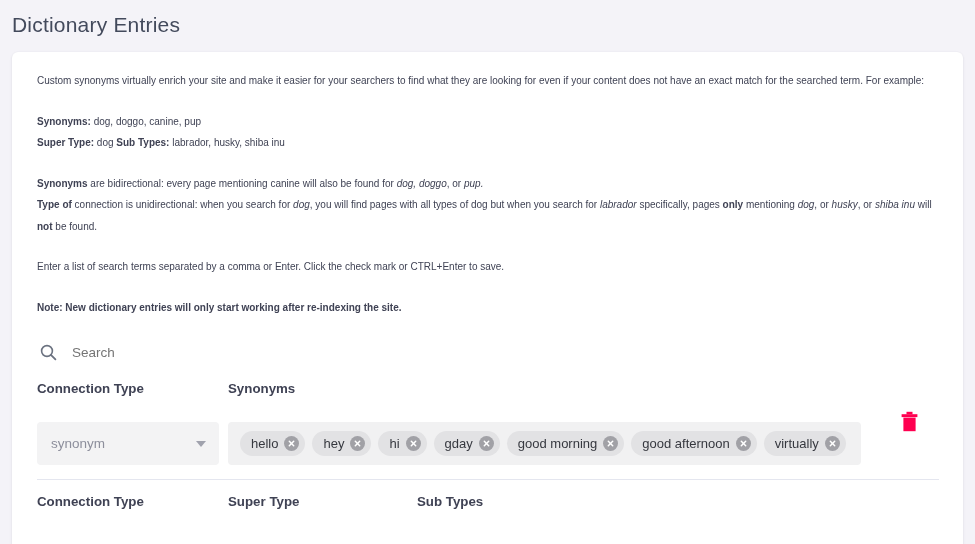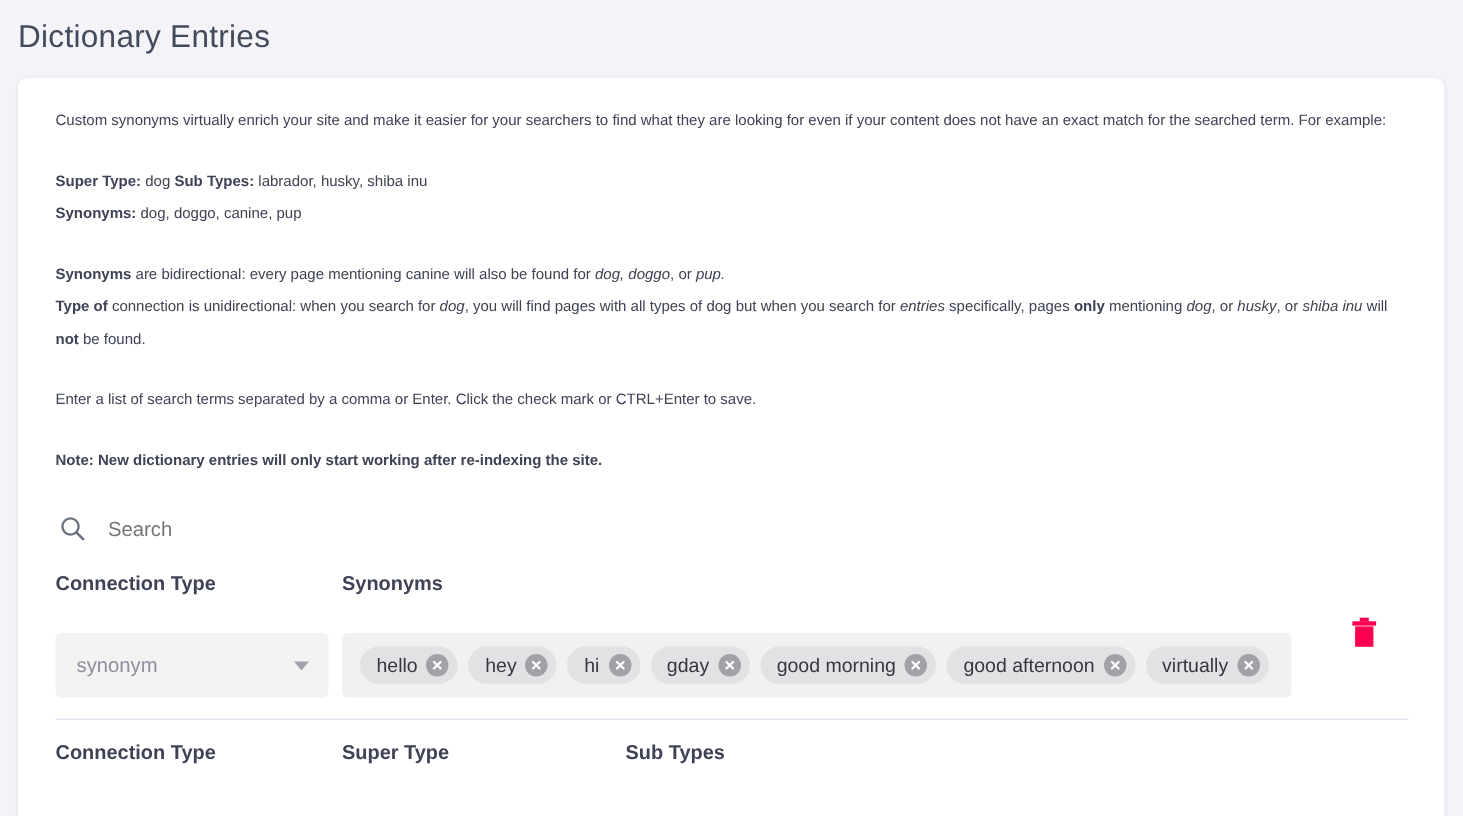--- a/index.html
+++ b/index.html
@@ -155,35 +155,35 @@
   <h1 class="page-title">Dictionary Entries</h1>
 
   <div class="card">
 
     <p class="body-text para">Custom synonyms virtually enrich your site and make it easier for your searchers to find what they are looking for even if your content does not have an exact match for the searched term. For example:</p>
 
     <div class="gap-lg"></div>
 
     <div class="body-text">
       <div>
+        <b>Synonyms:</b><span> dog, doggo, canine, pup</span>
+      </div>
+      <div>
         <b>Super Type:</b><span> dog </span><b>Sub Types:</b><span> labrador, husky, shiba inu</span>
-      </div>
-      <div>
-        <b>Synonyms:</b><span> dog, doggo, canine, pup</span>
       </div>
     </div>
 
     <div class="gap-md"></div>
 
     <div class="body-text">
       <div>
         <b>Synonyms</b><span> are bidirectional: every page mentioning canine will also be found for </span><i>dog, doggo</i><span>, or </span><i>pup.</i>
       </div>
       <div>
-        <b>Type of</b><span> connection is unidirectional: when you search for </span><i>dog</i><span>, you will find pages with all types of dog but when you search for </span><i>entries</i><span> specifically, pages </span><b>only</b><span> mentioning </span><i>dog</i><span>, or </span><i>husky</i><span>, or </span><i>shiba inu</i><span> will </span><b>not</b><span> be found.</span>
+        <b>Type of</b><span> connection is unidirectional: when you search for </span><i>dog</i><span>, you will find pages with all types of dog but when you search for </span><i>labrador</i><span> specifically, pages </span><b>only</b><span> mentioning </span><i>dog</i><span>, or </span><i>husky</i><span>, or </span><i>shiba inu</i><span> will </span><b>not</b><span> be found.</span>
       </div>
     </div>
 
     <div class="gap-md"></div>
 
     <p class="body-text para">Enter a list of search terms separated by a comma or Enter. Click the check mark or CTRL+Enter to save.</p>
 
     <div class="gap-md"></div>
 
     <p class="body-text para" style="font-weight:bold">Note: New dictionary entries will only start working after re-indexing the site.</p>

